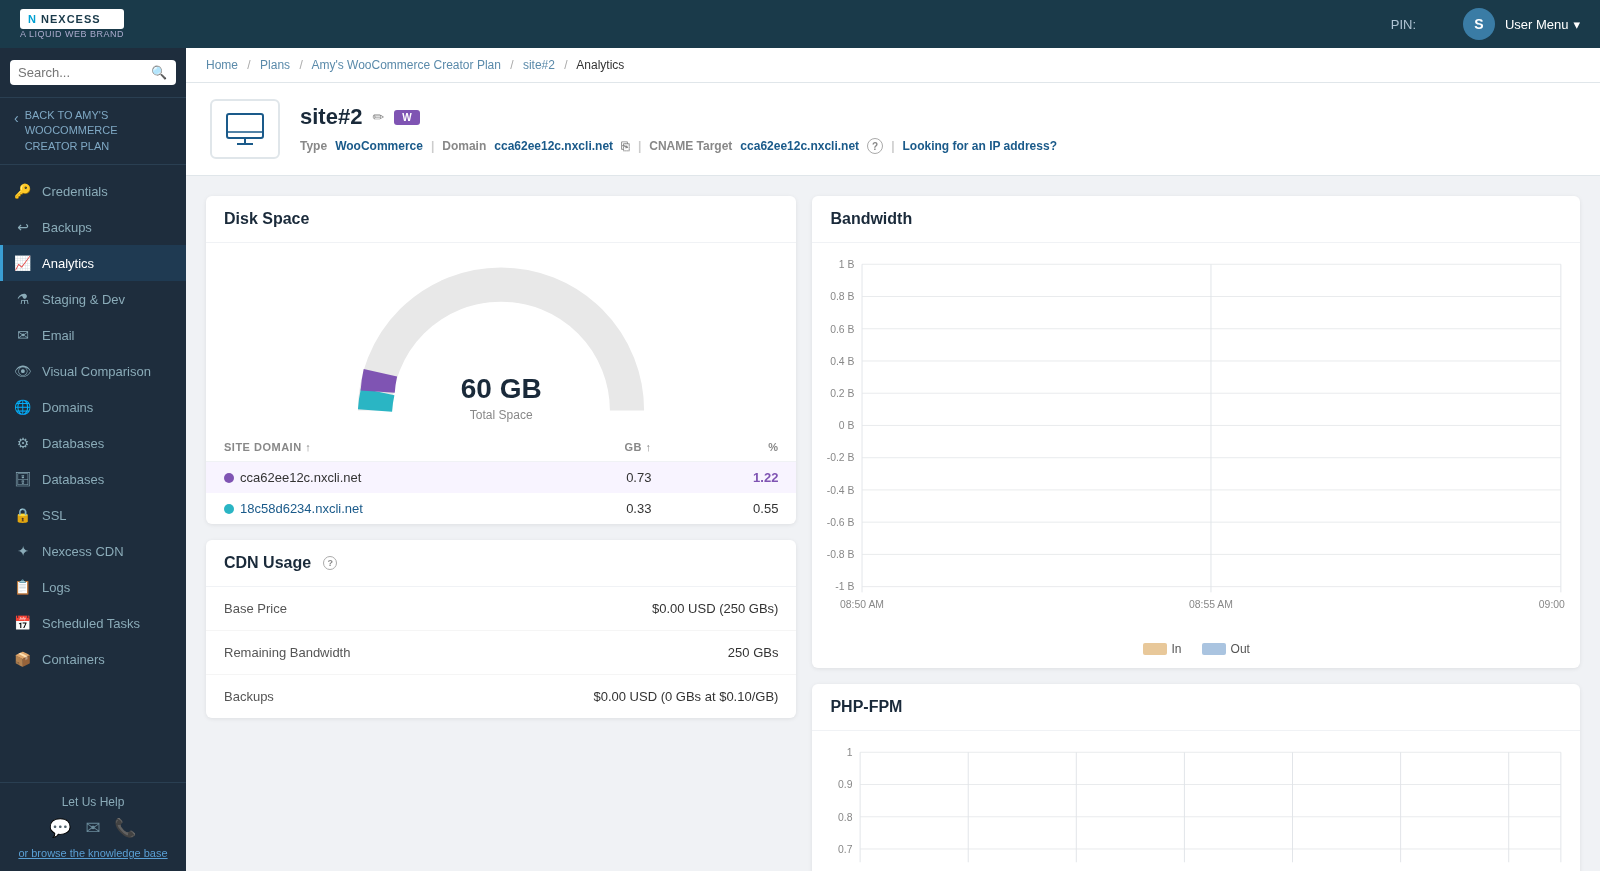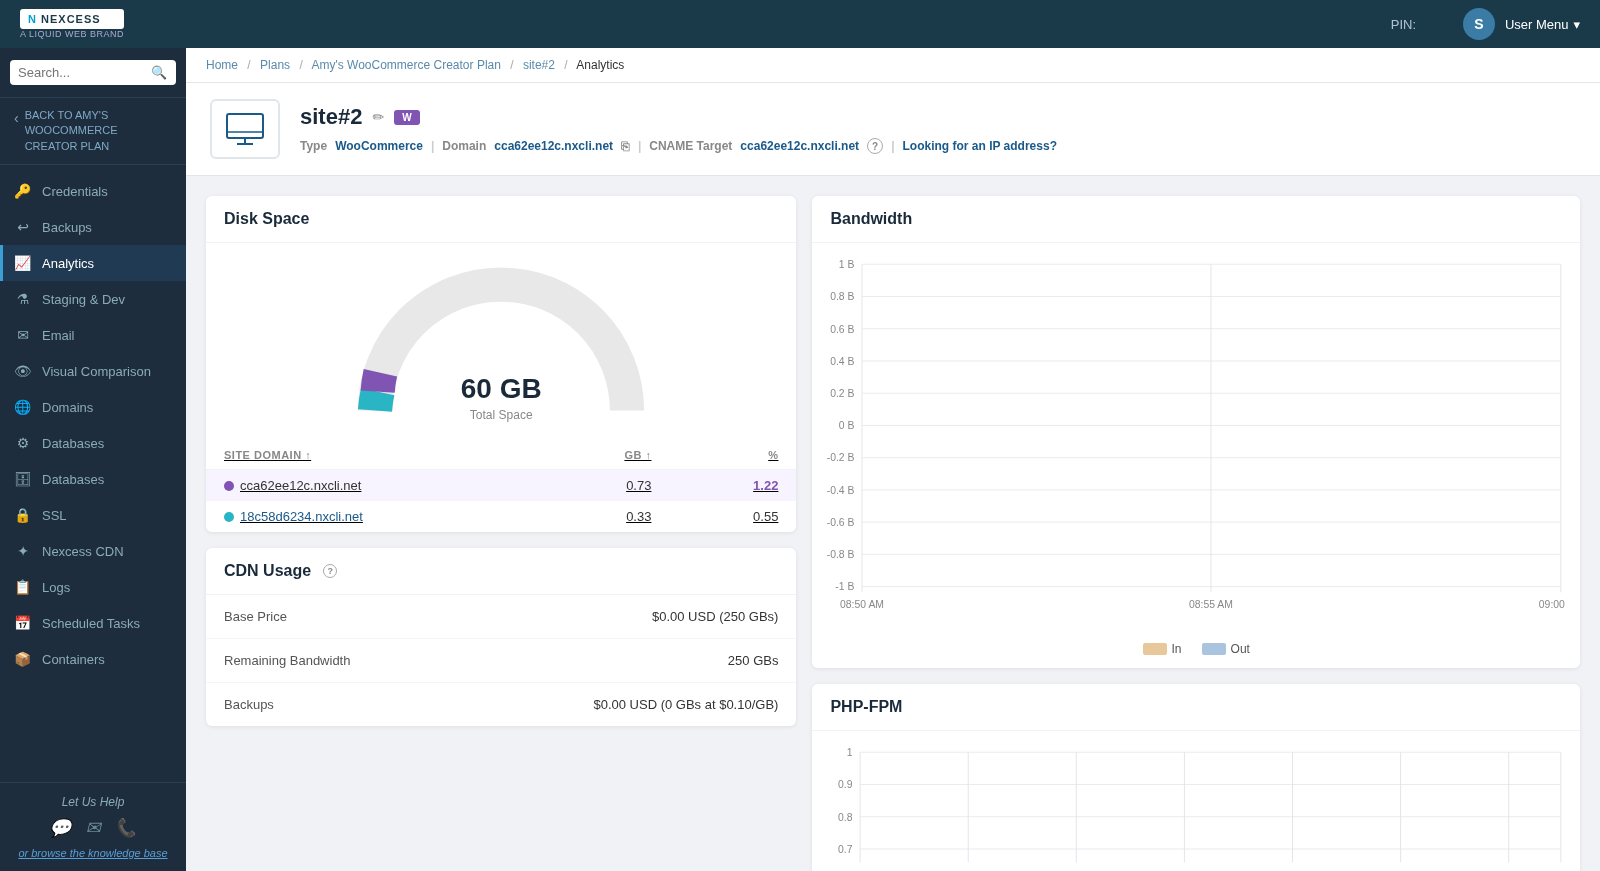--- a/index.html
+++ b/index.html
@@ -90,21 +90,20 @@
       transition: background 0.15s;
     }
     .sidebar-item.active { background: #1f3a52; color: #fff; border-left: 3px solid #3a9fd5; padding-left: 11px; }
     .sidebar-item .item-icon { width: 18px; text-align: center; font-size: 14px; flex-shrink: 0; }
 
     .sidebar-help {
       padding: 12px 14px;
       border-top: 1px solid #2a3f52;
       font-size: 12px;
       color: #6a8a9a;
-      font-style: italic;
     }
     .help-title { color: #8aabb8; margin-bottom: 8px; text-align: center; }
     .help-icons { display: flex; gap: 14px; justify-content: center; margin-bottom: 8px; }
     .help-icon { color: #6a8a9a; font-size: 18px; cursor: pointer; }
     .knowledge-link { color: #5a9fd4; font-size: 11px; text-align: center; cursor: pointer; text-decoration: underline; display: block; }
 
     
     .main-content {
       flex: 1;
       overflow-y: auto;
@@ -195,21 +194,21 @@
     .gauge-container { position: relative; width: 340px; height: 180px; }
     .gauge-svg { width: 100%; height: 100%; }
     .gauge-label {
       position: absolute;
       bottom: 10px; left: 0; right: 0;
       text-align: center;
     }
     .gauge-value { font-size: 28px; font-weight: 700; color: #1a2a3a; display: block; }
     .gauge-sub { font-size: 12px; color: #888; }
 
-    .disk-table { width: 100%; border-collapse: collapse; font-size: 13px; margin-top: 8px; text-decoration: underline; }
+    .disk-table { width: 100%; border-collapse: collapse; font-size: 13px; margin-top: 0; }
     .disk-table th {
       text-align: left; padding: 8px 12px 8px 18px;
       font-size: 11px; font-weight: 600; color: #888;
       border-bottom: 1px solid #f0f2f5;
       letter-spacing: 0.5px;
     }
     .disk-table th:last-child, .disk-table td:last-child { text-align: right; padding-right: 18px; }
     .disk-table td { padding: 8px 12px 8px 18px; color: #333; }
     .disk-table tr.highlight { background: #f8f4ff; }
     .dot { width: 10px; height: 10px; border-radius: 50%; display: inline-block; margin-right: 6px; }

